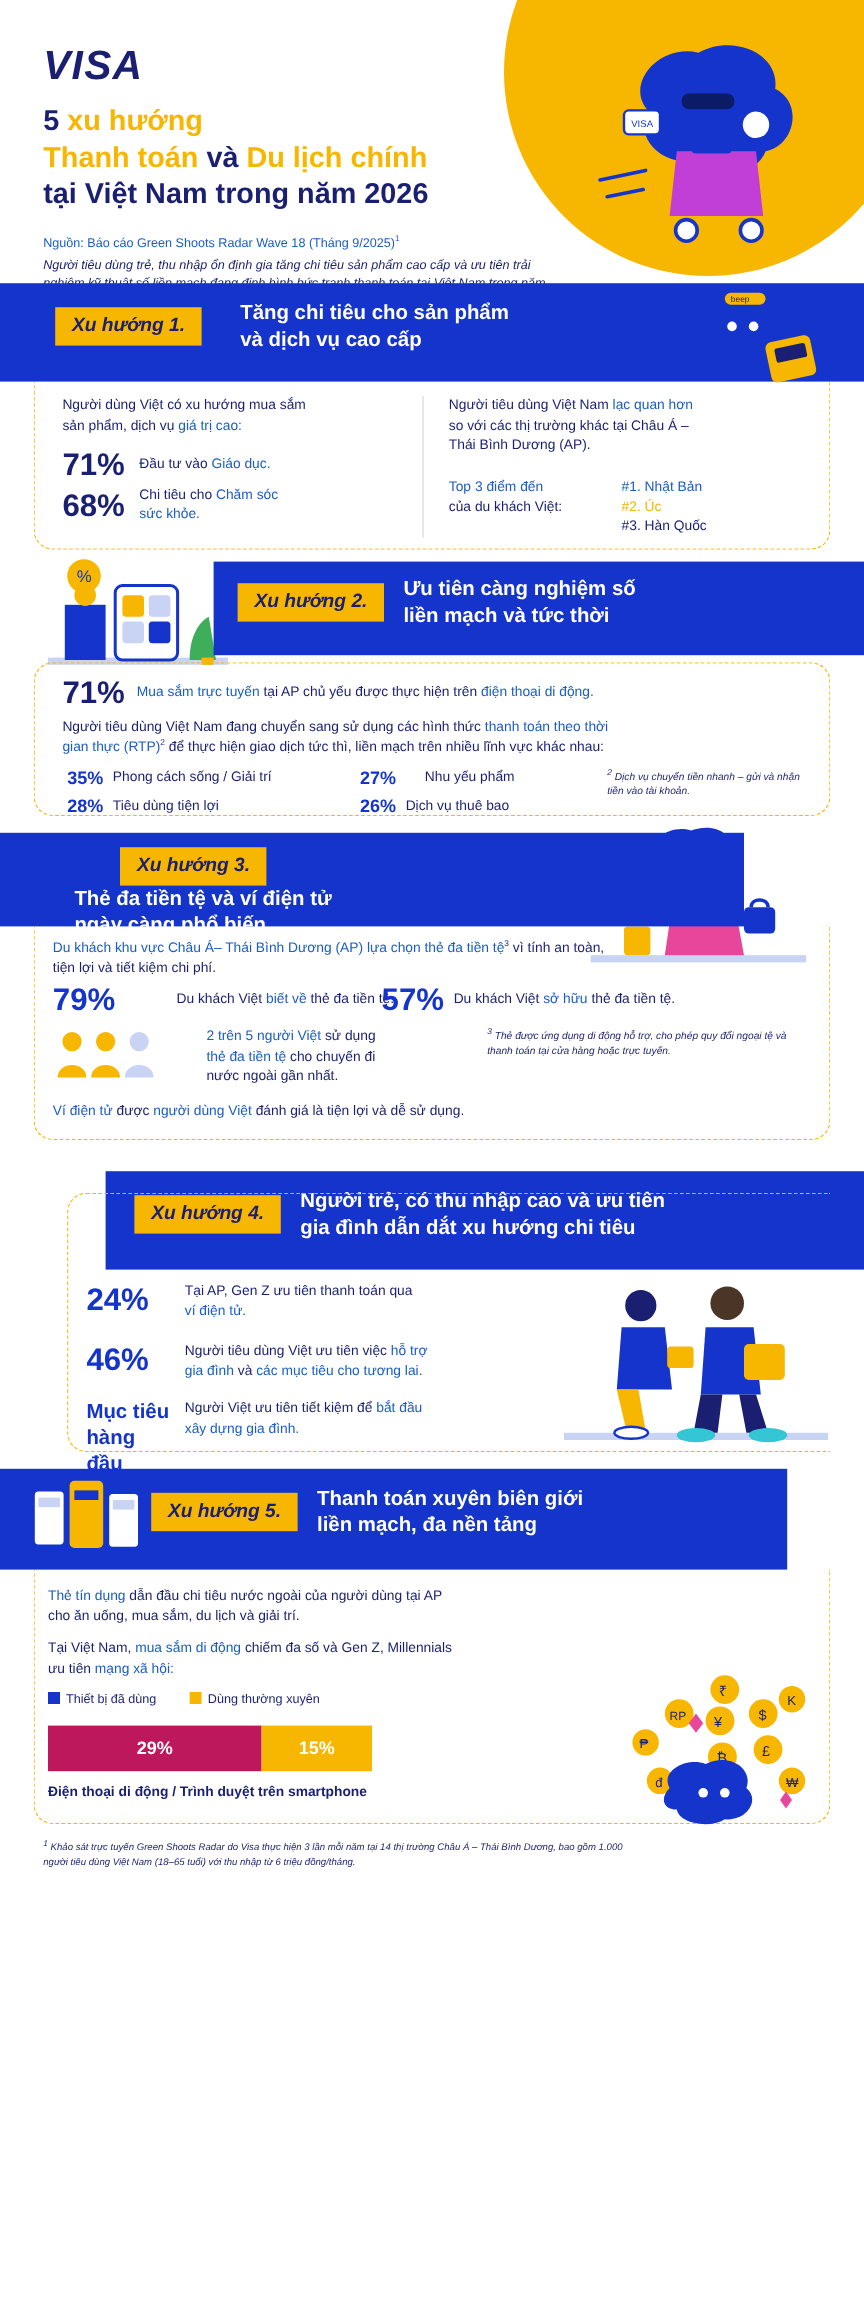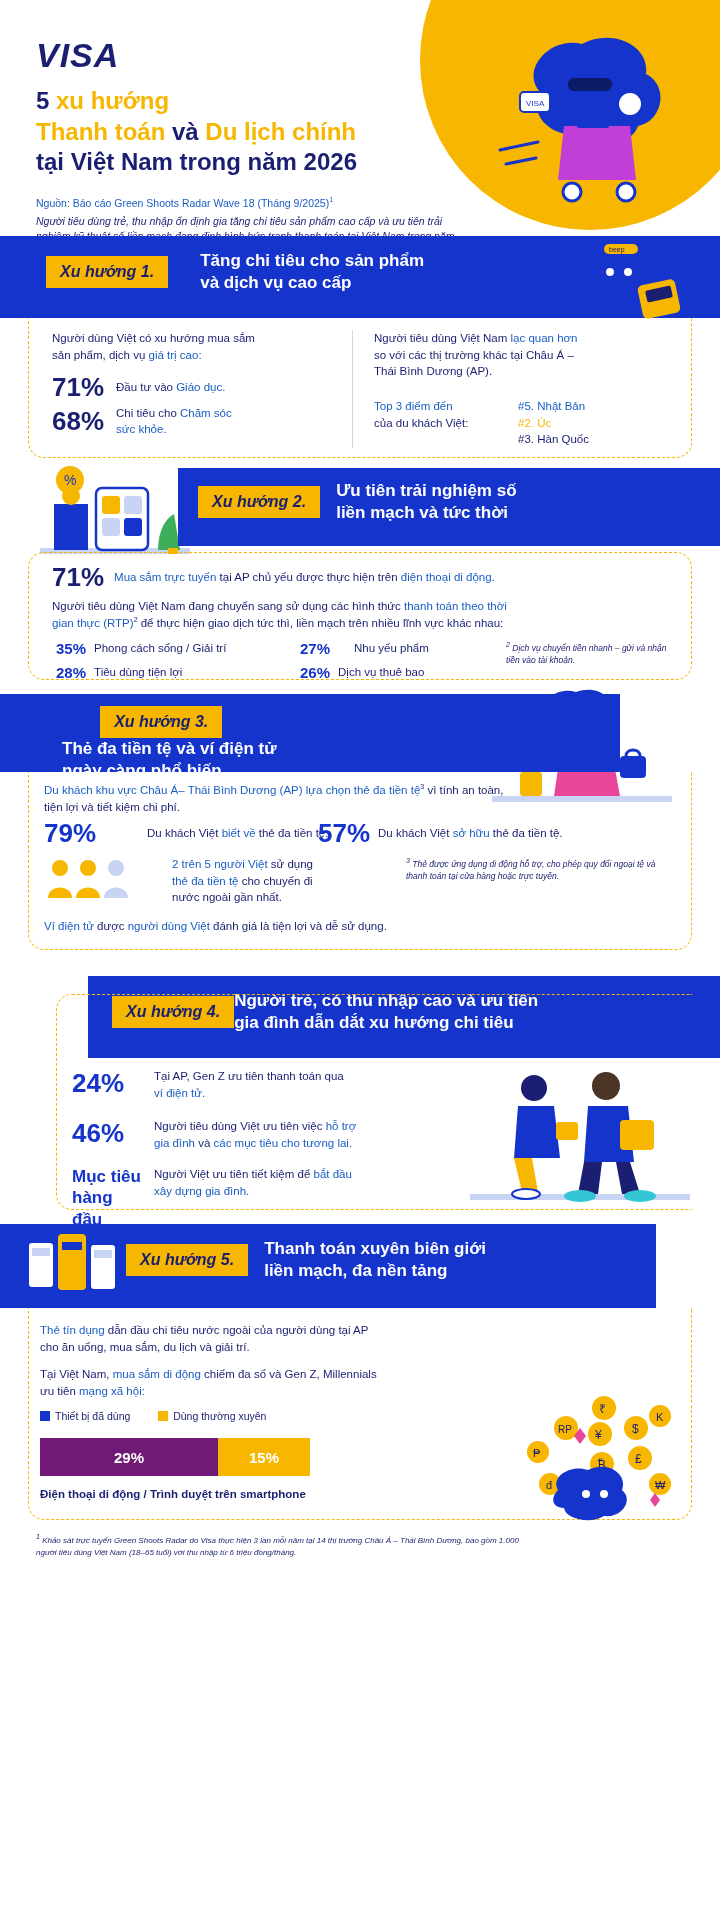--- a/index.html
+++ b/index.html
@@ -143,21 +143,21 @@
     <span>Người tiêu dùng Việt Nam </span><span class="lnk">lạc quan hơn</span><br>
     <span>so với các thị trường khác tại Châu Á –</span><br>
     <span>Thái Bình Dương (AP).</span>
   </div>
 
   <div style="position:absolute; left:374px; top:398px; width:140px;" class="body-txt">
     <span class="lnk">Top 3 điểm đến</span><br>
     <span>của du khách Việt:</span>
   </div>
   <div style="position:absolute; left:518px; top:398px; width:160px;" class="body-txt">
-    <div class="lnk">#5. Nhật Bản</div>
+    <div class="lnk">#1. Nhật Bản</div>
     <div class="ylw">#2. Úc</div>
     <div>#3. Hàn Quốc</div>
   </div>
 
   <svg style="position:absolute; left:40px; top:452px; width:150px; height:120px;" viewBox="0 0 150 120">
     <rect x="0" y="96" width="150" height="6" fill="#c9d4f5"></rect>
     <circle cx="30" cy="28" r="14" fill="#f7b600"></circle>
     <text x="24" y="33" font-size="14" fill="#1434cb" font-family="Liberation Sans">%</text>
     <rect x="14" y="52" width="34" height="46" fill="#1434cb"></rect>
     <circle cx="31" cy="44" r="9" fill="#f7b600"></circle>
@@ -167,21 +167,21 @@
     <rect x="62" y="66" width="18" height="18" rx="3" fill="#c9d4f5"></rect>
     <rect x="84" y="66" width="18" height="18" rx="3" fill="#1434cb"></rect>
     <path d="M118 98 C118 78 126 66 134 62 L140 98 Z" fill="#3fae5a"></path>
     <rect x="128" y="96" width="10" height="6" fill="#f7b600"></rect>
   </svg>
 
   <div class="band" style="top:468px; height:78px; left:178px; width:542px;"></div>
   <div class="tagwrap" style="left:198px; top:480px;">
     <div class="tag">Xu hướng 2.</div>
     <div class="headtxt" style="margin-left:16px;">
-      <div>Ưu tiên trải nghiệm số</div>
+      <div>Ưu tiên càng nghiệm số</div>
       <div>liền mạch và tức thời</div>
     </div>
   </div>
 
   <div class="dashbox top" style="left:28px; top:552px; width:664px; height:128px;"></div>
 
   <div style="position:absolute; left:52px; top:562px; display:flex; align-items:center;">
     <span class="big">71%</span>
     <span class="body-txt" style="margin-left:10px;"><span class="lnk">Mua sắm trực tuyến</span><span> tại AP chủ yếu được thực hiện trên </span><span class="lnk">điện thoại di động.</span></span>
   </div>
@@ -267,21 +267,21 @@
     <sup>3</sup><span> Thẻ được ứng dụng di động hỗ trợ, cho phép quy đổi ngoại tệ và thanh toán tại cửa hàng hoặc trực tuyến.</span>
   </div>
 
   <div class="body-txt" style="position:absolute; left:44px; top:918px; width:620px;">
     <span class="lnk">Ví điện tử</span><span> được </span><span class="lnk">người dùng Việt</span><span> đánh giá là tiện lợi và dễ sử dụng.</span>
   </div>
 
   <div class="band" style="top:976px; height:82px; left:88px; width:632px;"></div>
   <div class="tagwrap" style="left:112px; top:990px;">
     <div class="tag">Xu hướng 4.</div>
-    <div class="headtxt" style="">
+    <div class="headtxt" style="margin-left:16px;">
       <div>Người trẻ, có thu nhập cao và ưu tiên</div>
       <div>gia đình dẫn dắt xu hướng chi tiêu</div>
     </div>
   </div>
 
   <div class="dashbox top" style="left:56px; top:994px; width:636px; height:216px; border-right:none; border-radius:16px 0 0 16px;"></div>
 
   <svg style="position:absolute; right:30px; top:1062px; width:220px; height:140px;" viewBox="0 0 220 140">
     <rect x="0" y="132" width="220" height="6" fill="#c9d4f5"></rect>
     <circle cx="64" cy="26" r="13" fill="#1a1f71"></circle>
@@ -377,21 +377,21 @@
     <span>
       <span class="legend-sq" style="background:#1434cb;"></span><span>Thiết bị đã dùng</span>
     </span>
     <span style="display:inline-block; width:22px;"></span>
     <span>
       <span class="legend-sq" style="background:#f7b600;"></span><span>Dùng thường xuyên</span>
     </span>
   </div>
 
   <div class="barrow" style="left:40px; top:1438px;">
-    <div class="bar" style="width:178px; background:#701a75;">
+    <div class="bar" style="width:178px; background:#be185d;">
       <span>29%</span>
     </div>
     <div class="bar" style="width:92px; background:#f7b600; color:#ffffff;">
       <span>15%</span>
     </div>
   </div>
 
   <div class="body-txt" style="position:absolute; left:40px; top:1486px;font-weight:bold;">Điện thoại di động / Trình duyệt trên smartphone</div>
 
   <div class="footnote" style="top:1532px;">

